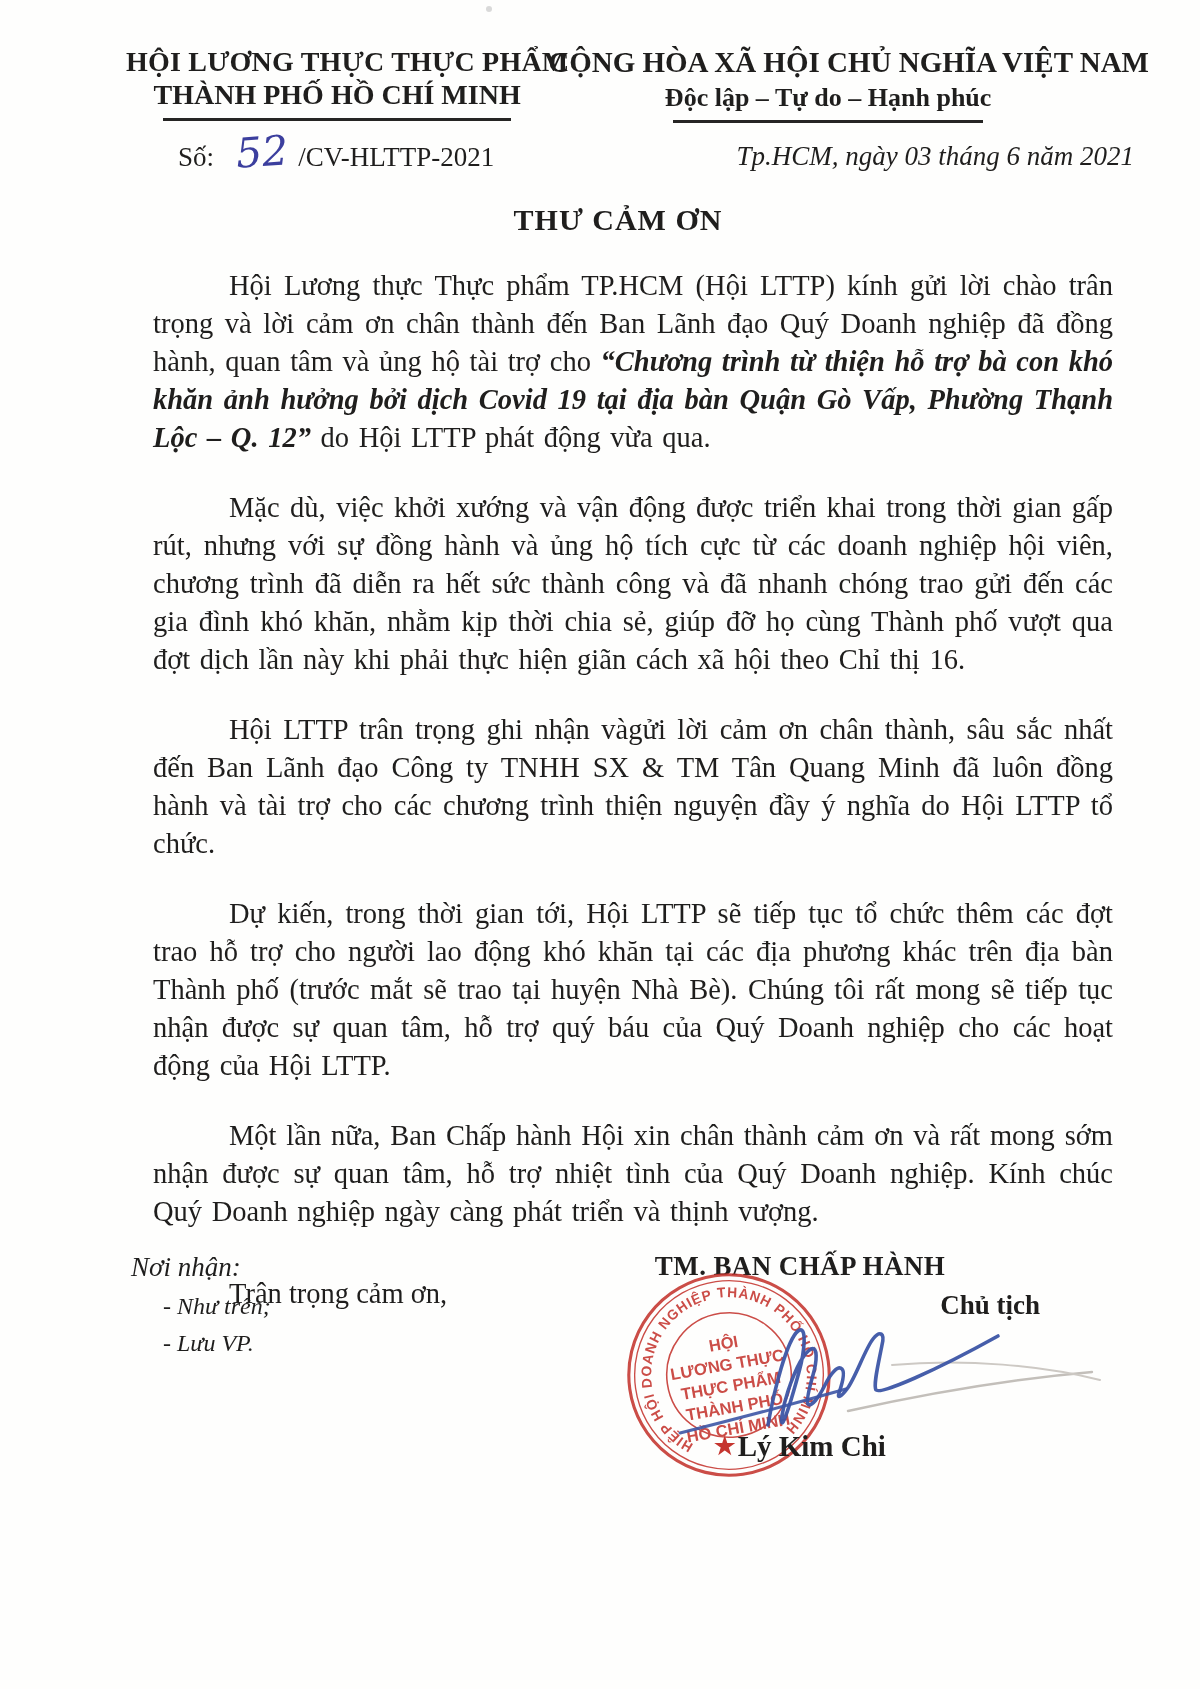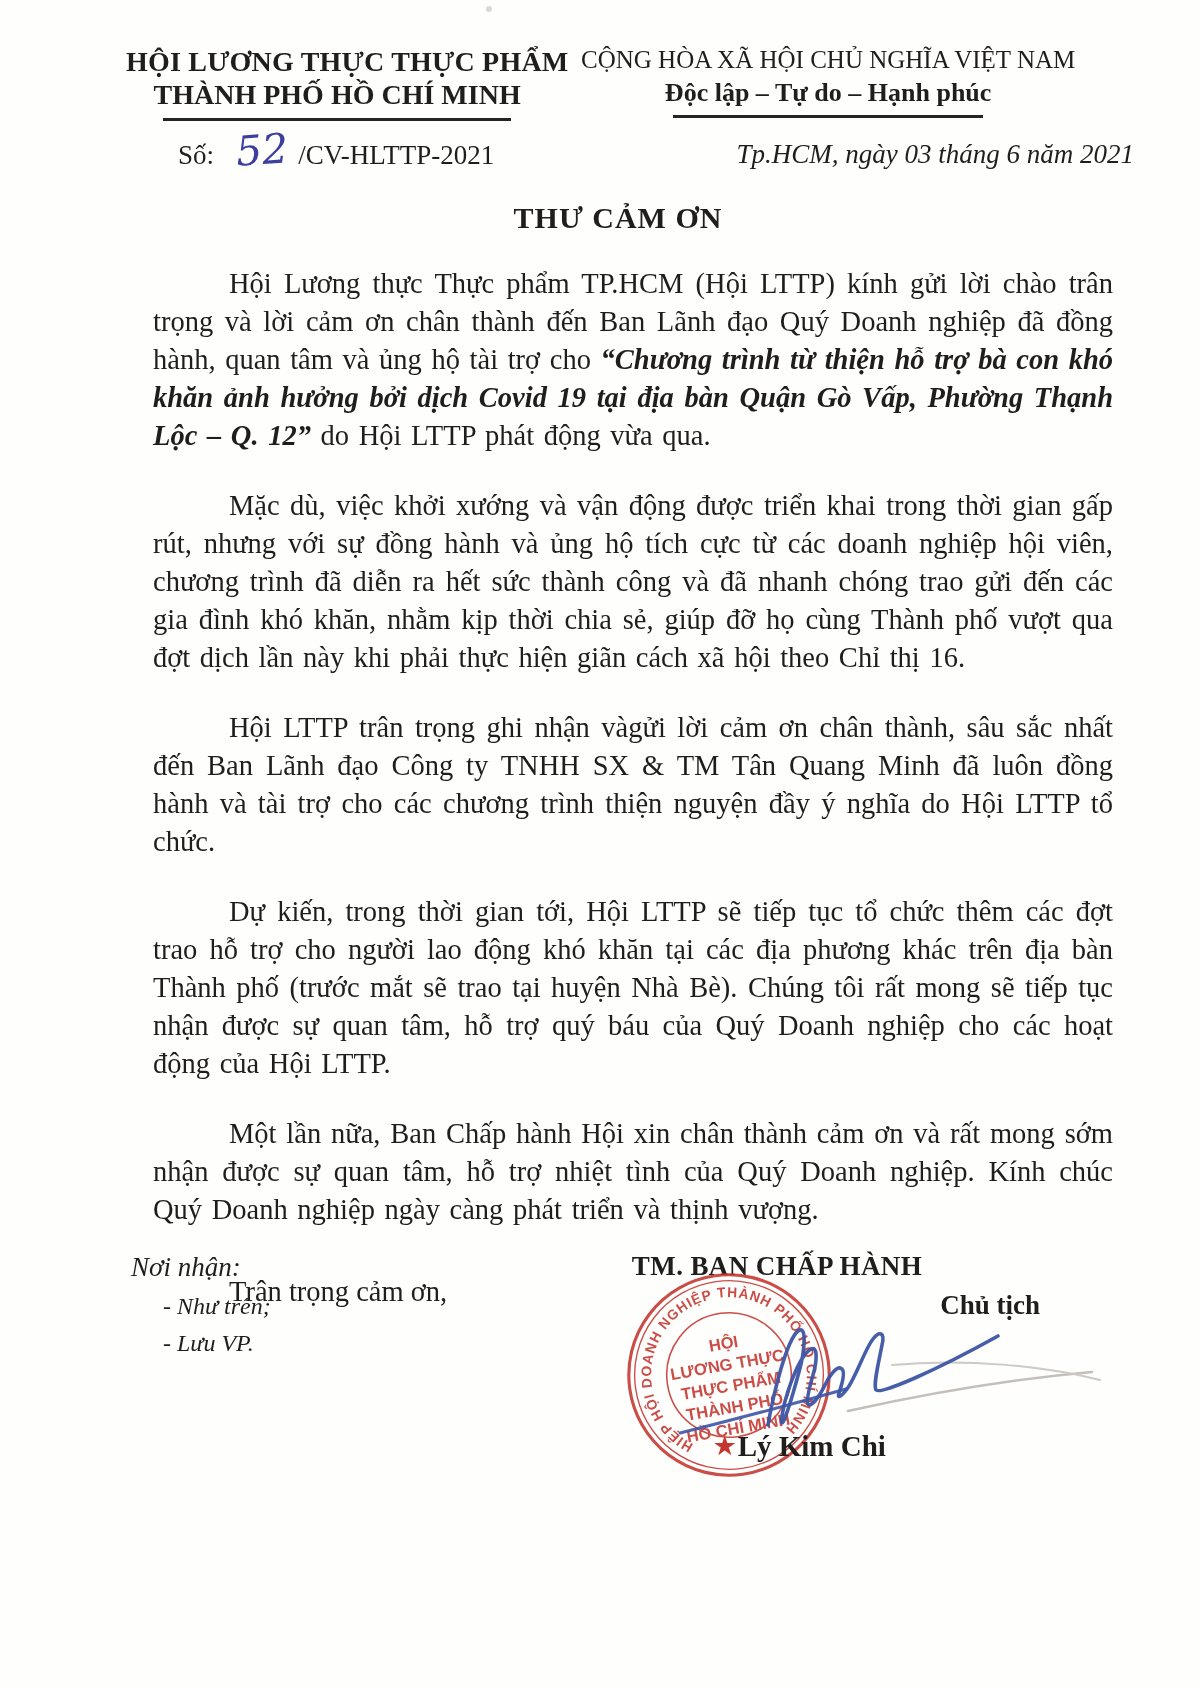--- a/index.html
+++ b/index.html
@@ -22,21 +22,21 @@
 
   
   .header-row {
     display:flex;
     padding:46px 92px 0 126px;
   }
   .hdr-left { width:43%; text-align:center; }
   .hdr-right { width:57%; text-align:center; }
   .hdr-left .l1 { font-size:28px; font-weight:bold; letter-spacing:.2px; white-space:nowrap; }
   .hdr-left .l2 { font-size:28px; font-weight:bold; margin-top:1px; white-space:nowrap; }
-  .hdr-right .l1 { font-size:25px; font-weight:normal; white-space:nowrap; }
+  .hdr-right .l1 { font-size:29px; font-weight:bold; white-space:nowrap; }
   .hdr-right .l2 { font-size:26px; font-weight:bold; margin-top:4px; white-space:nowrap; }
   .rule { height:3px; background:#262524; margin:7px auto 0; }
   .rule-left { width:348px; }
   .rule-right { width:310px; }
 
   .ref-row {
     display:flex; justify-content:space-between; align-items:flex-start;
     padding:14px 66px 0 178px;
   }
   .ref-no { font-size:27px; display:flex; align-items:baseline; }
@@ -72,21 +72,21 @@
   .closing {
     font-size:28.5px; margin-top:47px; padding-left:76px;
   }
 
   
   .recipients { position:absolute; left:131px; top:1252px; }
   .recipients .label { font-size:27px; font-weight:normal; font-style:italic; }
   .recipients .item { font-size:24px; font-style:italic; margin-top:10px;margin-left:32px; }
 
   .tm-line {
-    position:absolute; left:537px; top:1251px; width:480px;
+    position:absolute; left:560px; top:1251px; width:480px;
     text-align:center; font-size:27px; font-weight:bold; letter-spacing:.4px;
   }
   .chutich-line {
     position:absolute; left:560px; top:1290px; width:480px;
     text-align:right; font-size:27px; font-weight:bold;
   }
   .name-line {
     position:absolute; left:560px; top:1430px; width:480px;
     text-align:center; font-size:29px; font-weight:bold;
   }

